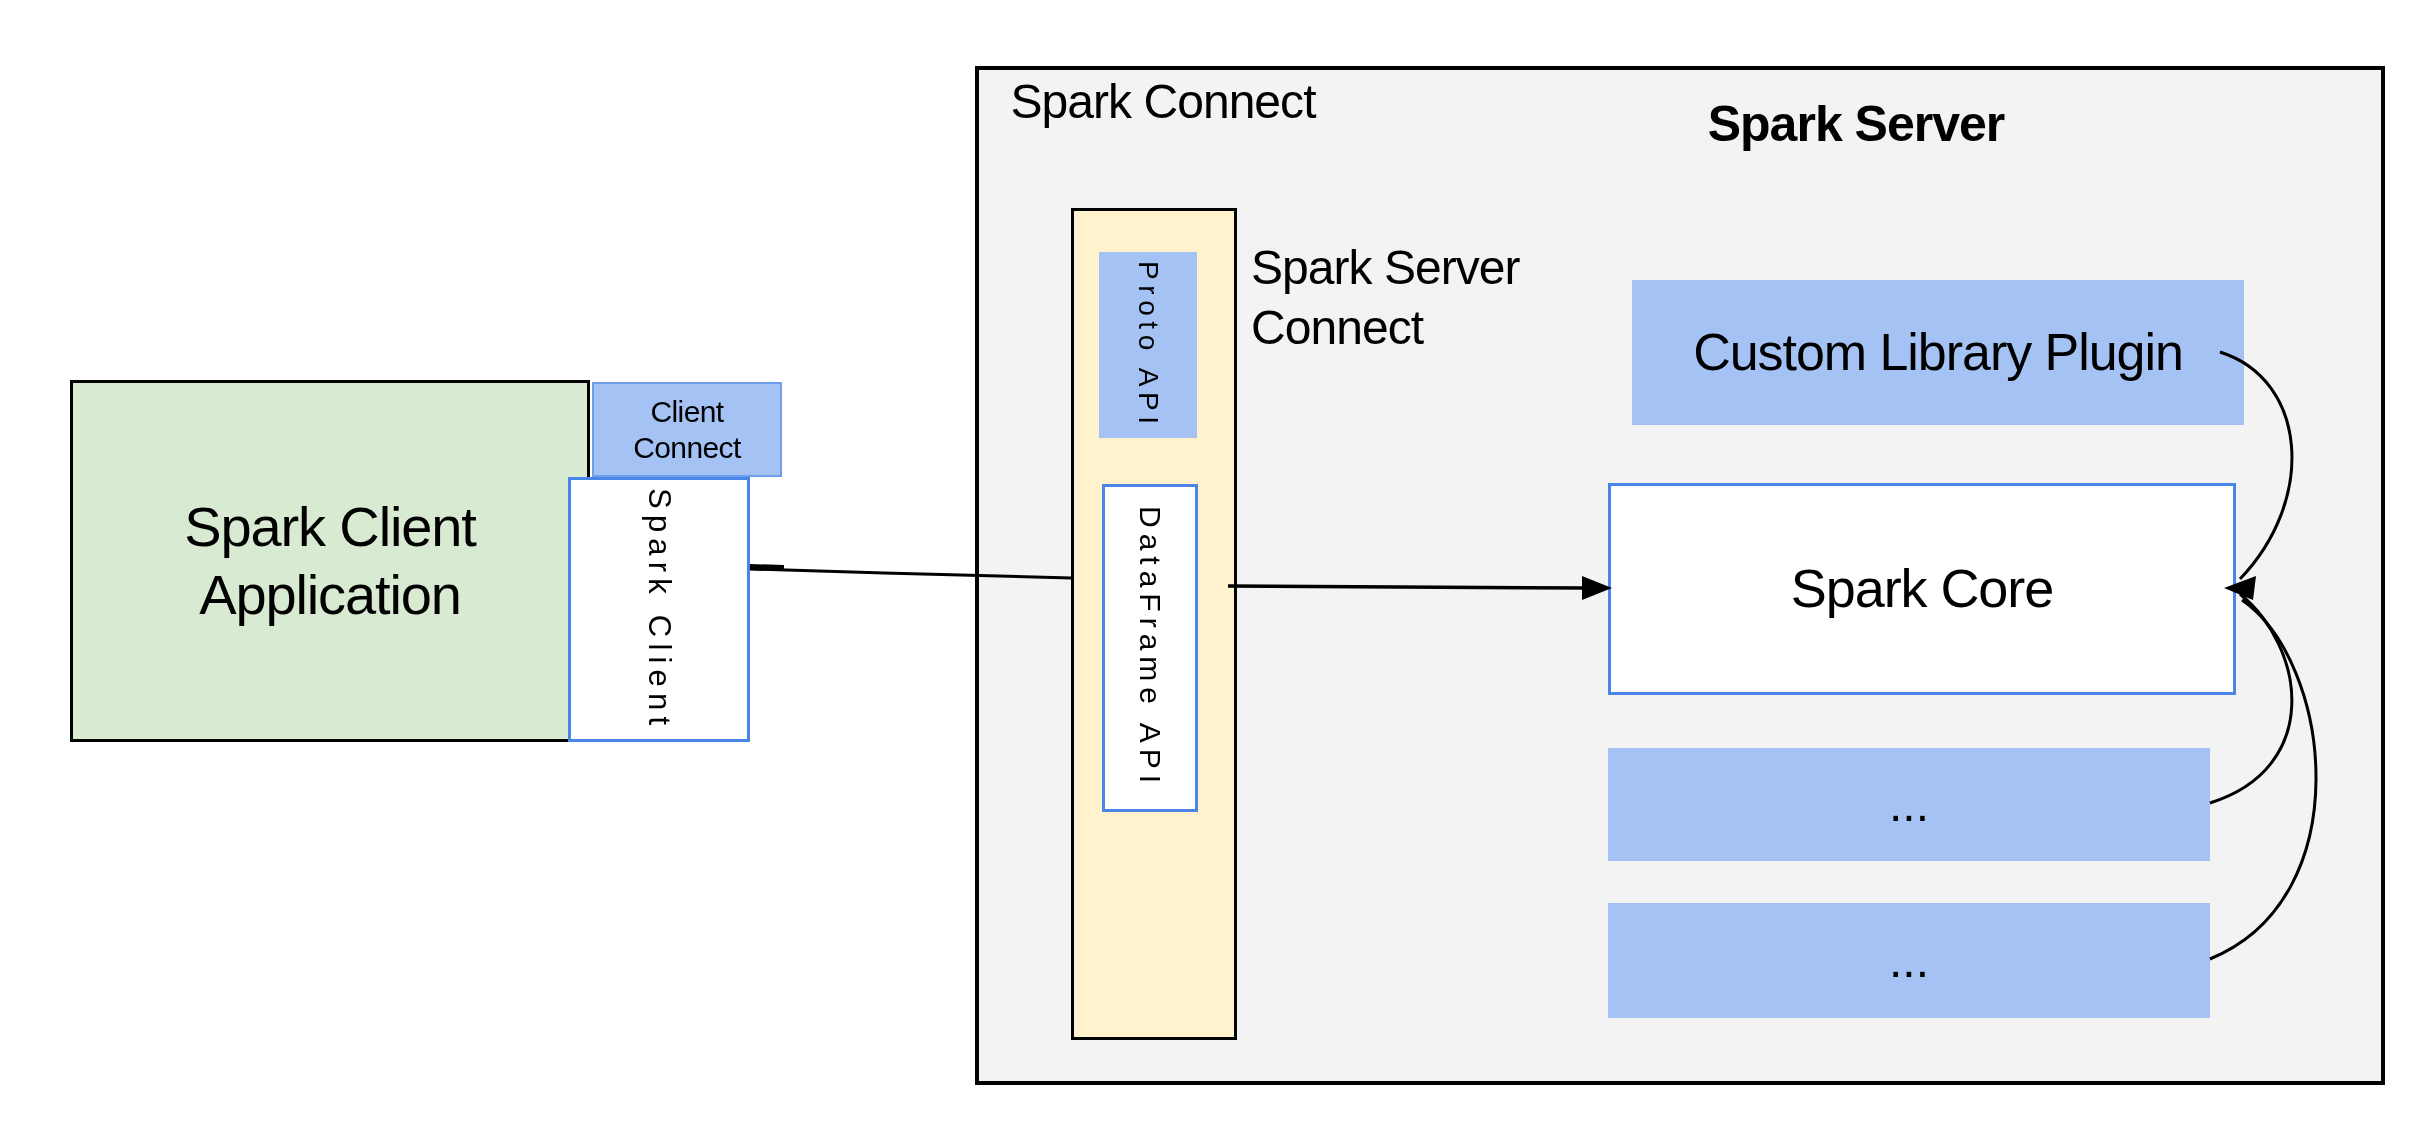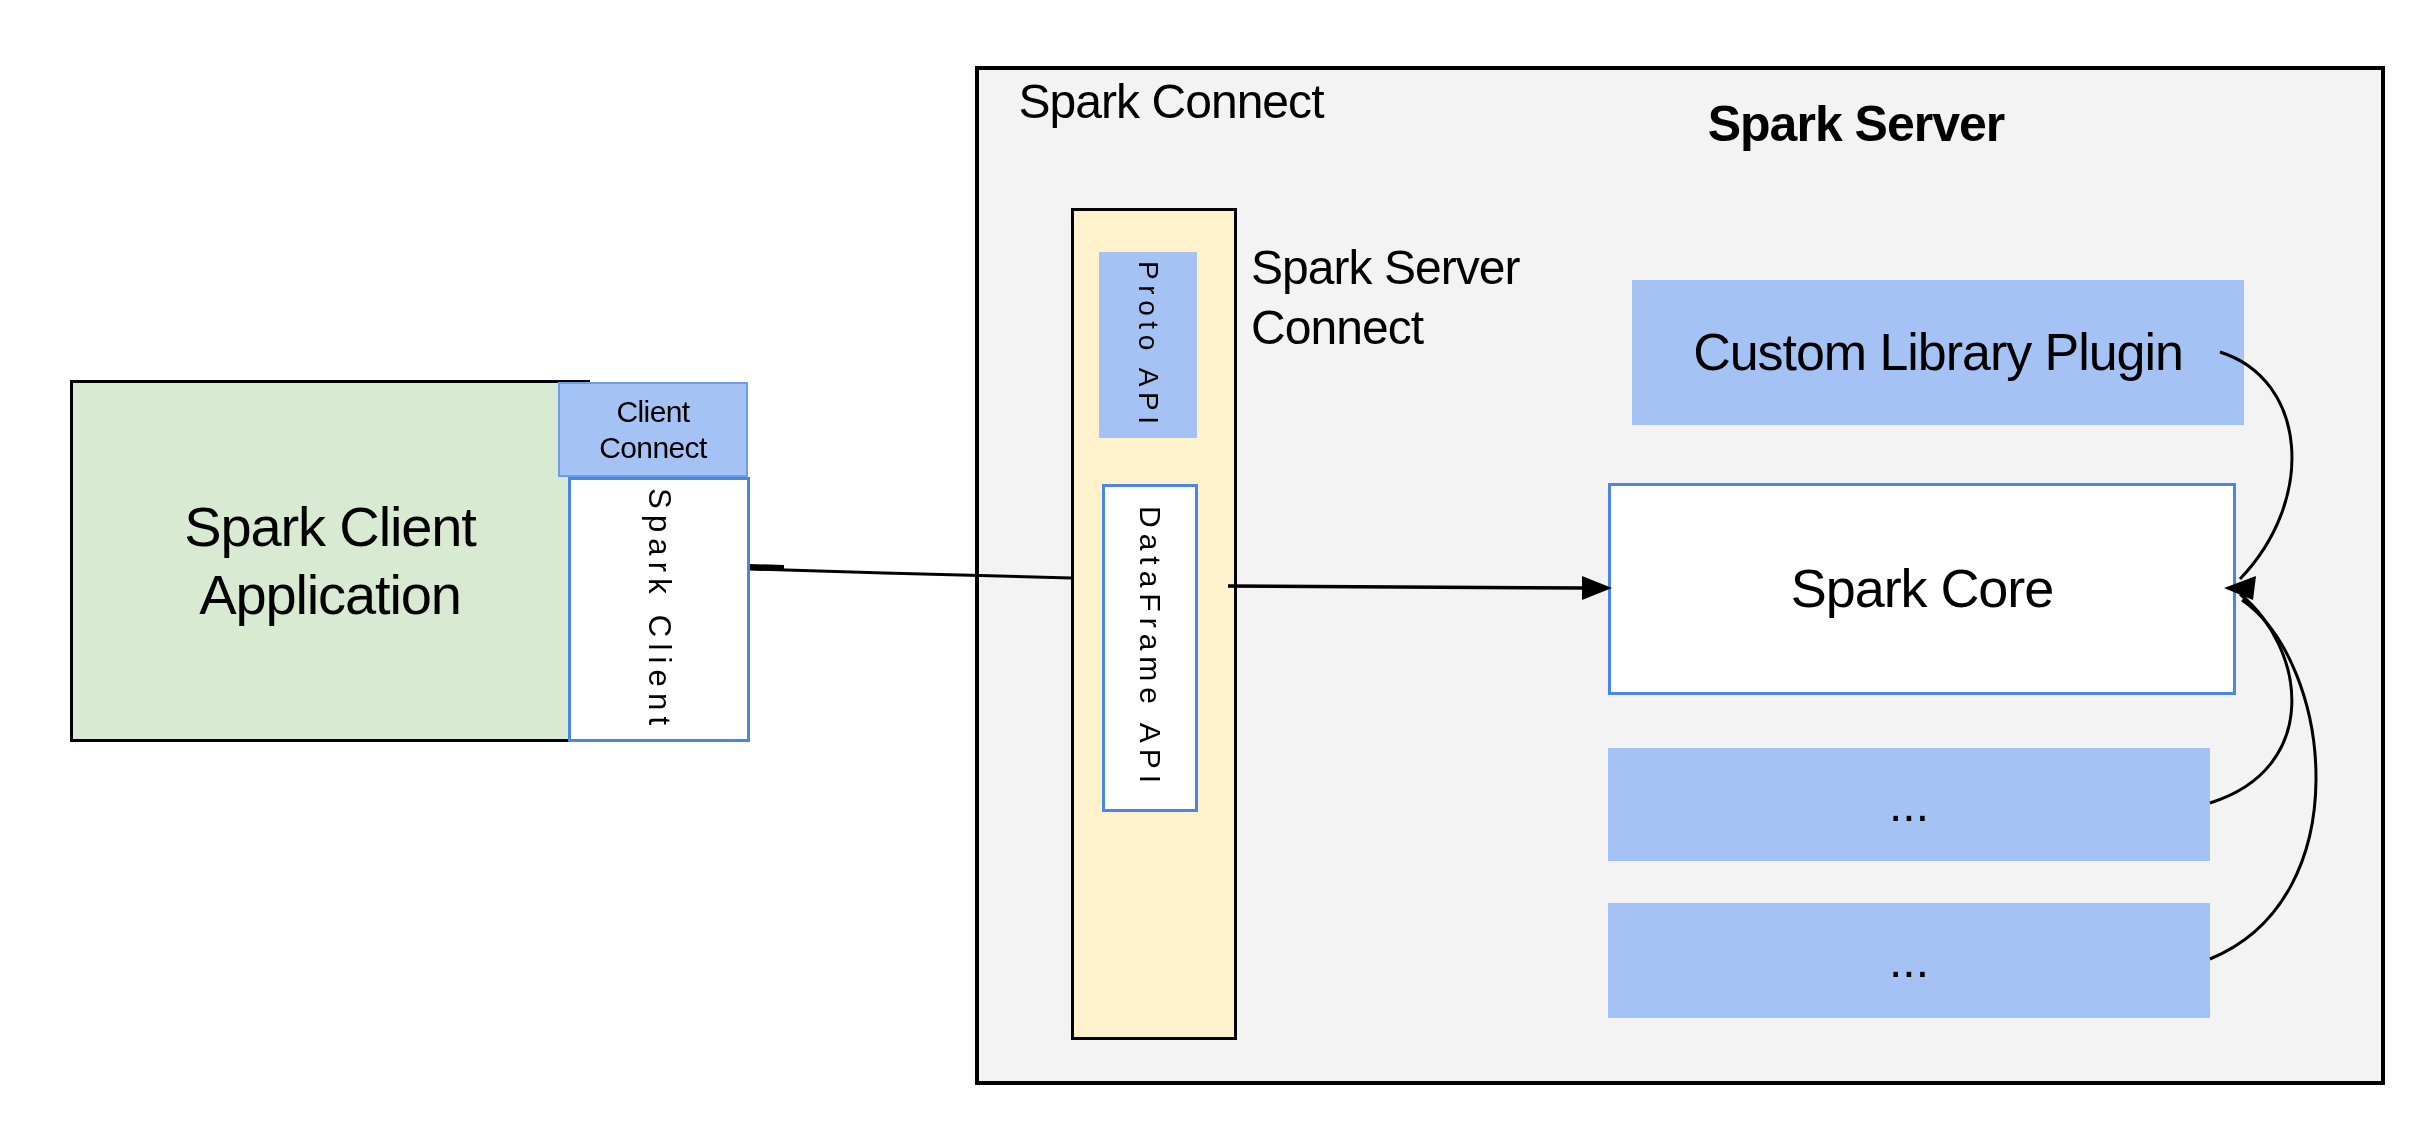--- a/index.html
+++ b/index.html
@@ -19,36 +19,36 @@
   .abs{position:absolute;box-sizing:border-box;}
   .center{display:flex;align-items:center;justify-content:center;text-align:center;}
   .lbl{letter-spacing:-0.02em;line-height:1.22;}
 
   
   .outer-box{left:975px;top:66px;width:1410px;height:1019px;background:var(--gray-fill);border:4px solid var(--line-black);z-index:1;}
   .green-box{left:70px;top:380px;width:520px;height:362px;background:var(--green-fill);border:3px solid var(--line-black);z-index:1;}
   .yellow-box{left:1071px;top:208px;width:166px;height:832px;background:var(--yellow-fill);border:3px solid var(--line-black);z-index:2;}
 
   
-  .client-package{left:558px;top:382px;width:190px;height:95px;background:var(--blue-fill);border:2px solid var(--border-blue-light);z-index:3;font-size:30px;line-height:36px;}
+  .client-package{left:592px;top:382px;width:190px;height:95px;background:var(--blue-fill);border:2px solid var(--border-blue-light);z-index:3;font-size:30px;line-height:36px;}
   .spark-client-box{left:568px;top:477px;width:182px;height:265px;background:var(--white-fill);border:3px solid var(--border-blue);z-index:3;}
   .green-text{left:70px;top:380px;width:520px;height:362px;z-index:2;font-size:56px;line-height:68px;}
 
   
   .proto-box{left:1099px;top:252px;width:98px;height:186px;background:var(--blue-fill);z-index:3;}
   .dataframe-box{left:1102px;top:484px;width:96px;height:328px;background:var(--white-fill);border:3px solid var(--border-blue);z-index:3;}
 
   
   .custom-plugin{left:1608px;top:280px;width:612px;height:145px;background:var(--blue-fill);z-index:2;font-size:52px;margin-left:24px;}
   .spark-core{left:1608px;top:483px;width:628px;height:212px;background:var(--white-fill);border:3px solid var(--border-blue);z-index:2;font-size:54px;}
   .dots-1{left:1608px;top:748px;width:602px;height:113px;background:var(--blue-fill);z-index:2;font-size:48px;}
   .dots-2{left:1608px;top:903px;width:602px;height:115px;background:var(--blue-fill);z-index:2;font-size:48px;}
 
   
-  .connect-title{left:1003px;top:72px;width:320px;z-index:2;font-size:48px;line-height:60px;text-align:center;margin-left:8px;}
+  .connect-title{left:1003px;top:72px;width:320px;z-index:2;font-size:48px;line-height:60px;text-align:center;}
   .server-title{left:1656px;top:94px;width:400px;z-index:2;font-size:50px;font-weight:bold;text-align:center;letter-spacing:-1px;}
   .server-library-label{left:1251px;top:238px;width:360px;z-index:3;font-size:48px;line-height:60px;text-align:left;}
 
   
   .vtext{writing-mode:vertical-rl;text-orientation:mixed;letter-spacing:0.2em;white-space:nowrap;}
   .client-package .line{display:block;}
 
   svg.overlay{position:absolute;left:0;top:0;z-index:5;pointer-events:none;}
 </style>
 </head>

